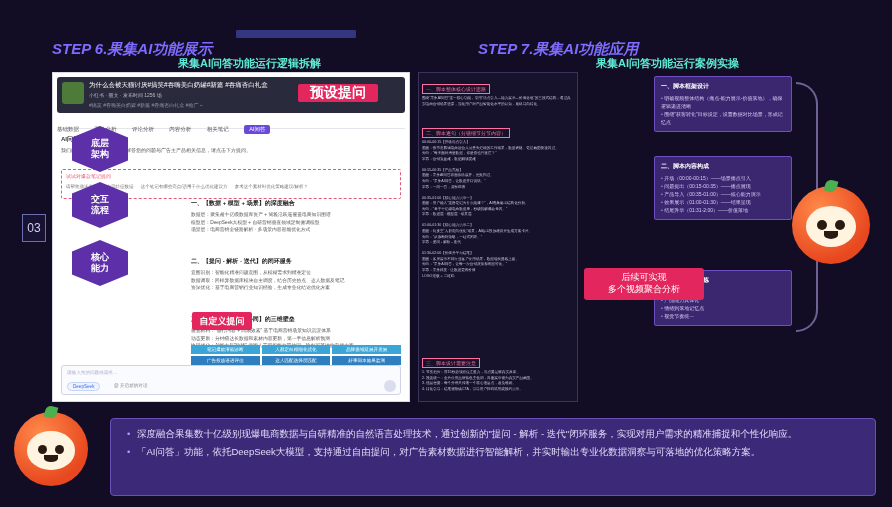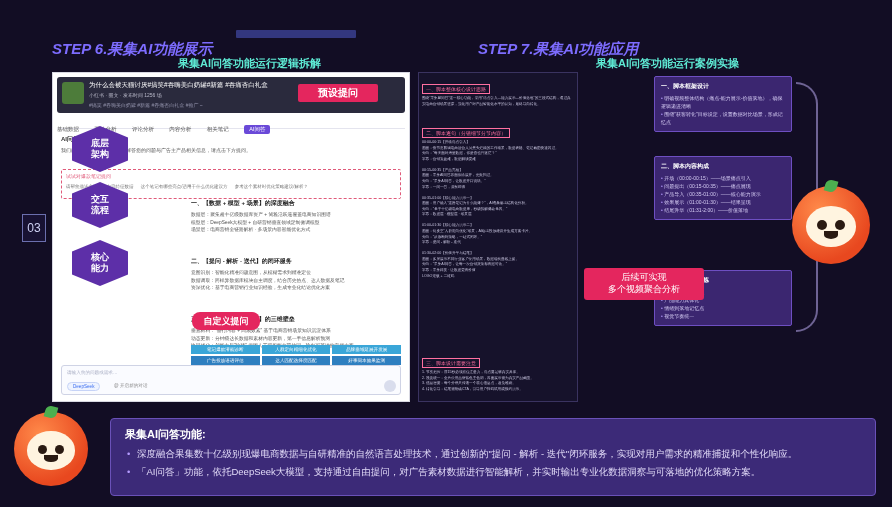--- a/index.html
+++ b/index.html
@@ -96,28 +96,28 @@
     border:1px dashed #e05a7a; border-radius:2px;
   }
   .dashed-box .db-t {
     position:absolute; left:4px; top:3px; font-size:5px; color:#e05a7a;
   }
   .db-chips { position:absolute; left:4px; top:14px; right:4px; font-size:4.5px; color:#777; }
   .db-chips span { display:inline-block; margin-right:6px; }
 
   .tag-preset {
     position:absolute; left:298px; top:84px; width:80px; height:18px;
-    background:#e4265e; color:#fff; font-size:10px; font-weight:bold;
+    background:#e4265e; color:#fff; font-size:14px; font-weight:bold;
     display:flex; align-items:center; justify-content:center; border-radius:2px;
     z-index:6;
   }
   .tag-custom {
-    position:absolute; left:192px; top:312px; width:68px; height:18px;
+    position:absolute; left:192px; top:312px; width:60px; height:18px;
     background:#e4265e; color:#fff; font-size:9px; font-weight:bold;
-    display:flex; align-items:center; justify-content:center; border-radius:8px;
+    display:flex; align-items:center; justify-content:center; border-radius:2px;
     z-index:6;
   }
 
   
   .lsec { position:absolute; left:138px; right:8px; }
   .lsec .lsec-h { font-size:6px; font-weight:bold; color:#222; margin-bottom:3px; }
   .lsec .lsec-li { font-size:4.8px; color:#555; line-height:1.6; white-space:nowrap; overflow:hidden; }
 
   
   .hex {
@@ -406,16 +406,15 @@
 <div class="mascot bl">
   <div class="m-body"></div>
     <div class="m-leaf"></div>
   <div class="m-face"></div>
   <div class="m-eye l"></div>
     <div class="m-eye r"></div>
     <div class="m-mouth"></div>
 </div>
 
 <div class="summary">
-  <div class="s-h">果集AI问答功能:</div>
   <div class="s-li">深度融合果集数十亿级别现爆电商数据与自研精准的自然语言处理技术，通过创新的"提问 - 解析 - 迭代"闭环服务，实现对用户需求的精准捕捉和个性化响应。</div>
   <div class="s-li">「AI问答」功能，依托DeepSeek大模型，支持通过自由提问，对广告素材数据进行智能解析，并实时输出专业化数据洞察与可落地的优化策略方案。</div>
 </div>
 
 </body></html>

